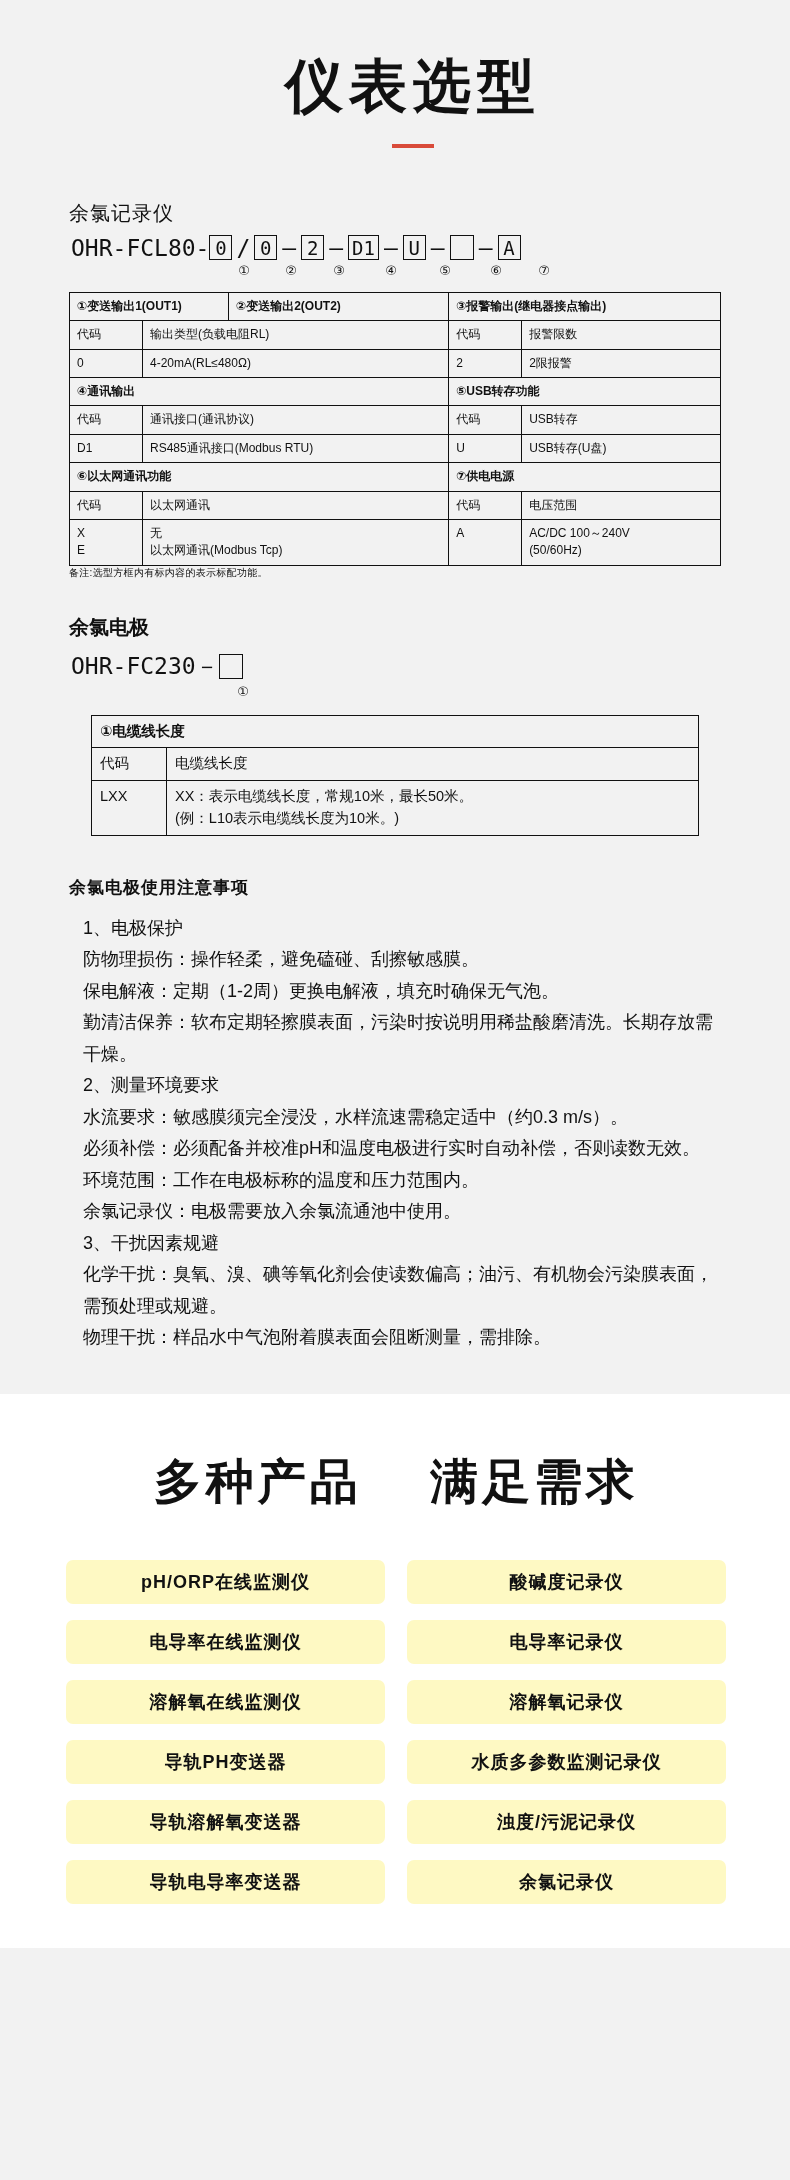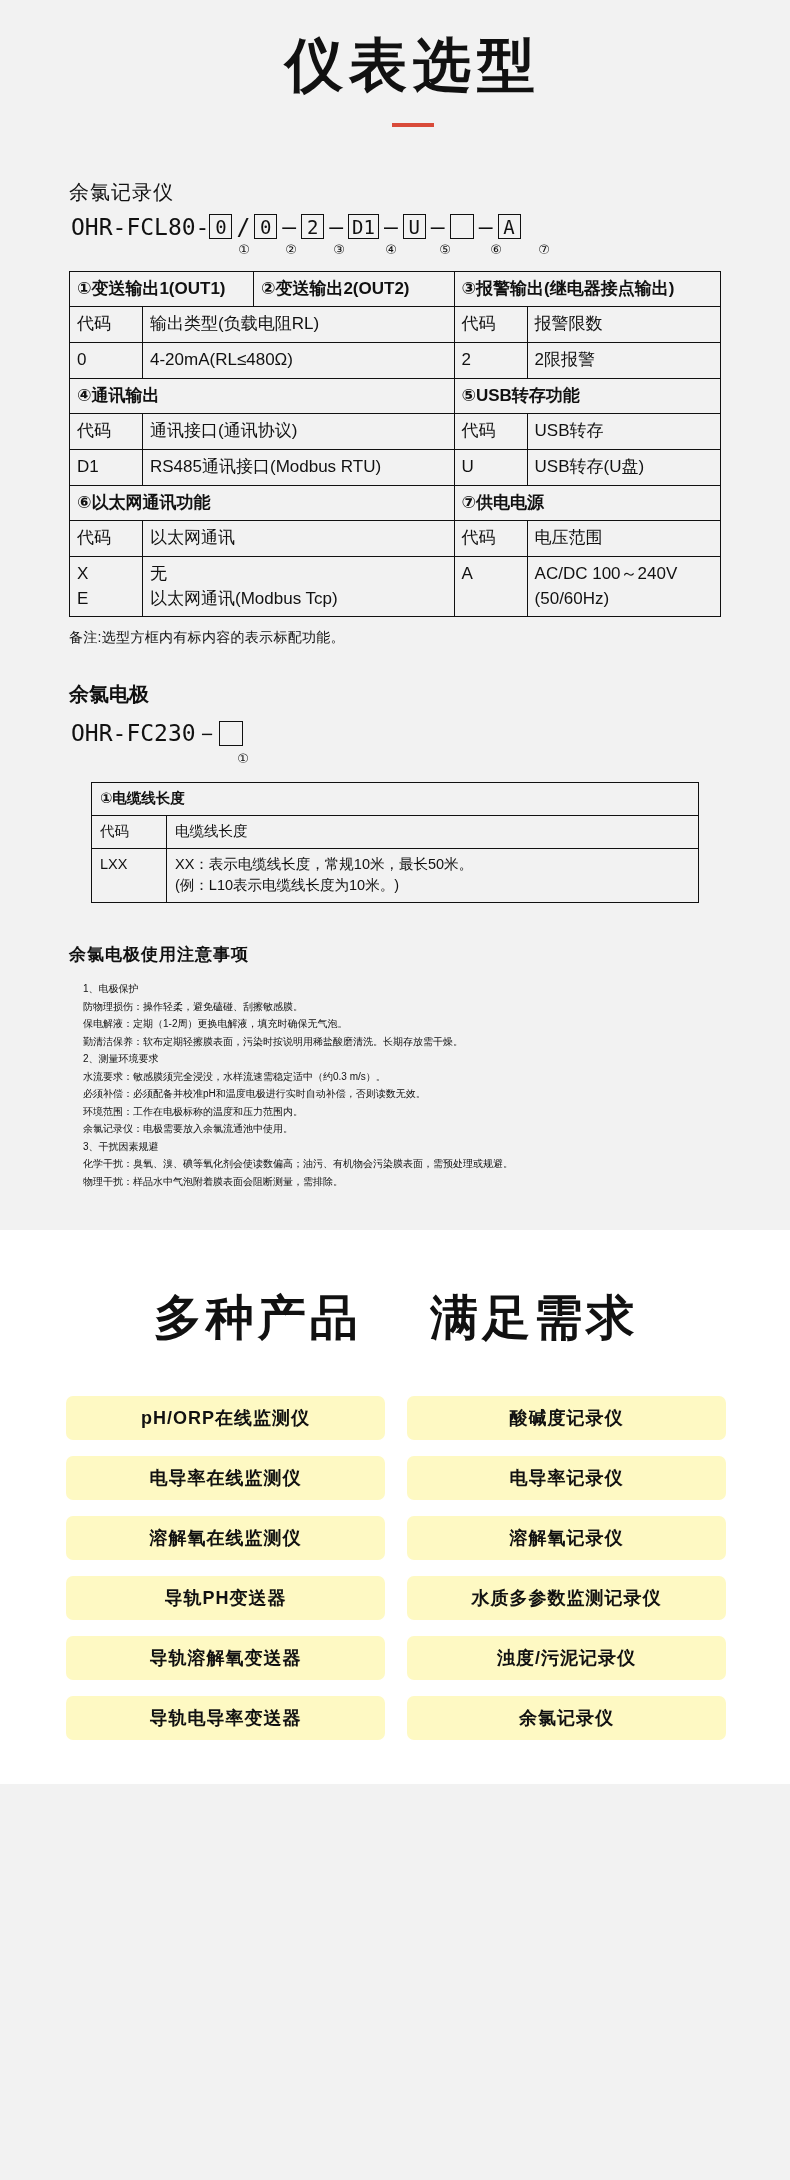--- a/index.html
+++ b/index.html
@@ -5,21 +5,21 @@
   html,body{margin:0;padding:0;}
   body{
     width:790px;
     background:#f2f2f2;
     font-family:"Liberation Sans","DejaVu Sans",sans-serif;
     color:#111;
   }
   .page{width:790px;position:relative;}
   
   .sec1{background:#f2f2f2;padding:0 0 40px 0;}
-  .title-wrap{text-align:center;padding-top:33px;margin-left:36px;}
+  .title-wrap{text-align:center;padding-top:54px;margin-left:36px;}
   .main-title{
     font-size:58px;
     font-weight:bold;
     letter-spacing:6px;
     color:#111;
     line-height:1.1;
     margin:0;
   }
   .title-underline{
     width:42px;height:4px;background:#d94b3a;margin:26px auto 0 auto;
@@ -59,33 +59,32 @@
     margin-left:2px;
     font-size:13px;
     margin-top:2px;
   }
   .circ-row span{display:inline-block;text-align:center;}
   
   table.spec{
     border-collapse:collapse;
     width:652px;
     margin-top:14px;
-    font-size:17px;
+    font-size:12px;
   }
   table.spec td{
     border:1.4px solid #111;
     padding:5px 7px;
     vertical-align:top;
     line-height:1.45;
   }
   table.spec td.hd{font-weight:bold;}
   .code-col{width:58px;white-space:nowrap;}
   .note{
-    font-size:14px;
-    margin-top:12px;
+    font-size:10px;
     letter-spacing:0.3px;
   }
   .sub-head2{
     font-size:20px;
     font-weight:bold;
     margin:34px 0 10px 0;
   }
   table.spec2{
     border-collapse:collapse;
     width:608px;
@@ -100,21 +99,21 @@
     line-height:1.5;
   }
   .notice-title{
     text-align:left;
     font-size:17px;
     font-weight:bold;
     margin:40px 0 14px 0;
     letter-spacing:1px;
   }
   .notice-body{
-    font-size:10px;
+    font-size:18px;
     line-height:1.75;
     margin-left:14px;
   }
   .notice-body div{white-space:pre-wrap;}
   
   .sec2{background:#fff;padding:56px 0 44px 2px;}
   .title2{
     text-align:center;
     font-size:48px;
     font-weight:bold;

